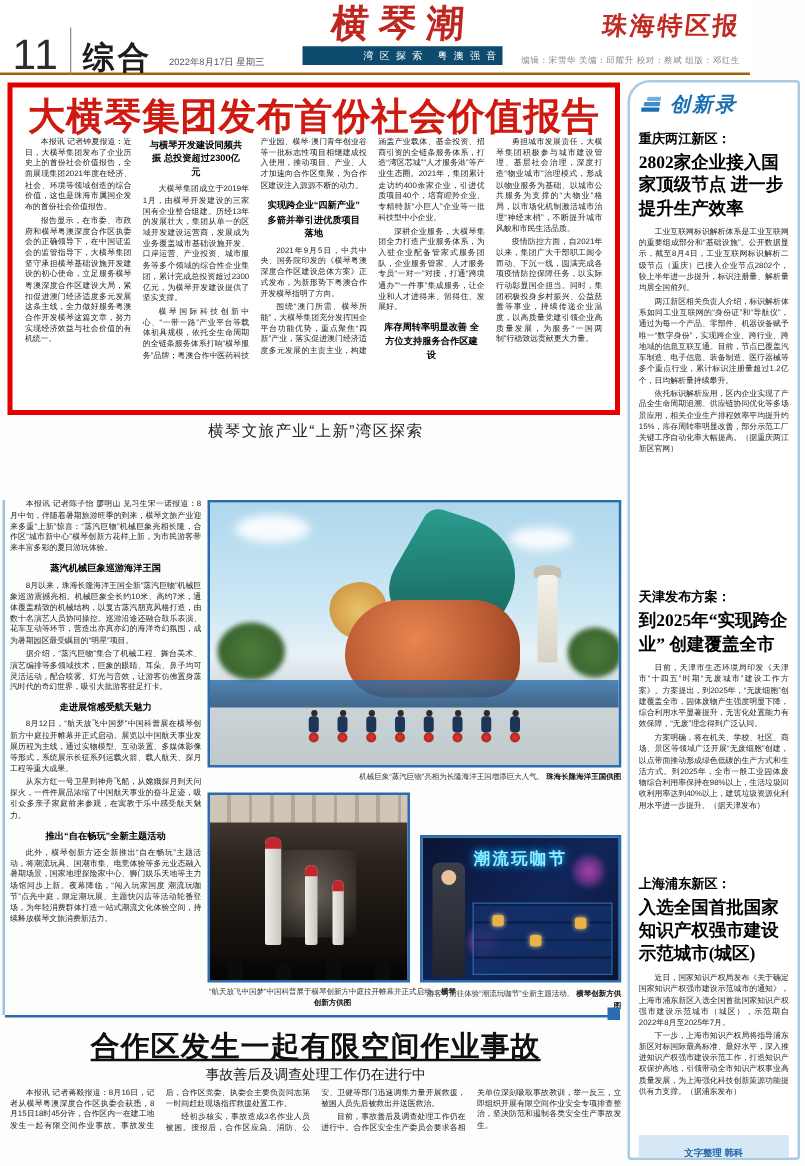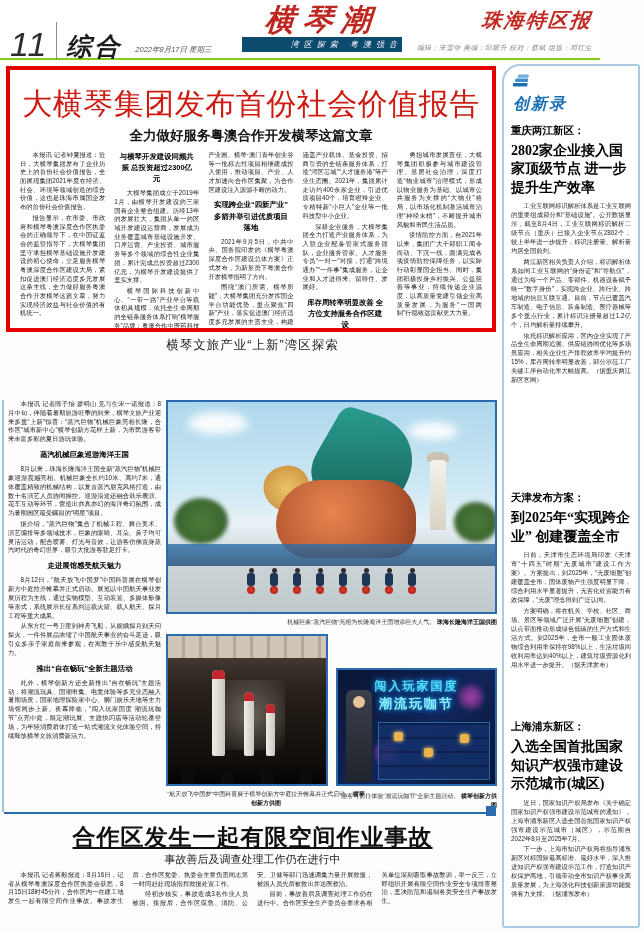--- a/index.html
+++ b/index.html
@@ -2,41 +2,41 @@
 <html><head>
 <meta charset="utf-8">
 <style>
   * { margin:0; padding:0; box-sizing:border-box; }
   html,body { width:644px; height:933px; background:#ffffff; overflow:hidden;
     font-family:"Liberation Sans", "DejaVu Sans", sans-serif; }
   #page { position:relative; width:644px; height:933px; background:#fdfdfc; }
 
   
   #header { position:absolute; left:0; top:0; width:600px; height:60px;
-    border-bottom:2px solid #84cc16; background:#fff;font-style:italic; }
+    border-bottom:2px solid #a16207; background:#fff; }
   .hleft { position:absolute; left:10px; top:9px; display:flex; align-items:flex-end; gap:9px; }
   .pagenum { font-size:34px; font-weight:400; color:#2d2d2d; line-height:0.95; letter-spacing:1px; }
   .hline { width:1px; height:38px; background:#8c8c8c; }
   .secname { font-size:25px; font-weight:700; color:#1d1d1d; letter-spacing:3px; line-height:1.1; }
   .hdate { font-size:7.5px; color:#555; padding-bottom:5px; margin-left:4px;margin-top:36px; }
   .masthead { position:absolute; left:234px; top:3px; width:176px; text-align:center; }
   .mast-title { font-family:"Liberation Serif","DejaVu Serif",serif; font-size:30px; font-weight:700;
     color:#bf2620; letter-spacing:8px; line-height:1.1; transform:skewX(-4deg); }
   .mast-bar { margin:1px auto 0; width:160px; height:15px; background:#0c4a6e; color:#fff;
     font-size:8px; letter-spacing:5px; line-height:15px; text-align:right; }
   .hright { position:absolute; right:8px; top:7px; text-align:right; }
   .paper-name { font-family:"Liberation Serif","DejaVu Serif",serif; font-size:20px; font-weight:700;
     color:#c12a22; letter-spacing:2px; transform:skewX(-6deg); }
   .credits { font-size:6.8px; color:#8a8a8a; margin-top:9px; letter-spacing:0.5px; }
 
   
   #lead { position:absolute; left:6px; top:66px; width:490px; height:266px;
     border:4px solid #e30000; background:#fff; padding:4px 10px 0; overflow:hidden; }
-  .lead-h1 { font-size:30px; font-weight:400; color:#ce1a10; text-align:center;
-    letter-spacing:0.5px; margin-top:13px; line-height:1.1; }
+  .lead-h1 { font-size:30px; font-weight:700; color:#ce1a10; text-align:center;
+    letter-spacing:0.5px; margin-top:3px; line-height:1.1; }
   .lead-h2 { font-size:13.5px; font-weight:600; color:#121212; text-align:center; margin:7px 0 6px; }
   .cols5 { column-count:5; column-gap:9px; height:188px; overflow:hidden;
     font-size:6.3px; line-height:1.38; text-align:justify; color:#1b1b1b; }
   .body-p { text-indent:2em; margin-bottom:2px; }
   .sub-head { font-size:7.4px; font-weight:700; text-align:center; color:#000;
     line-height:1.5; margin:5px 4px; }
 
   
   .kicker { position:absolute; left:8px; top:337px; width:489px; text-align:center;
     font-size:12.5px; color:#222; letter-spacing:1px; }
@@ -117,21 +117,21 @@
   .acc-h1 { position:absolute; left:8px; top:822px; width:489px; text-align:center;
     font-size:23px; font-weight:700; color:#101010; letter-spacing:1px;text-decoration:underline; }
   .acc-h2 { position:absolute; left:8px; top:852px; width:489px; text-align:center;
     font-size:11px; color:#1a1a1a; }
   .acc-body { position:absolute; left:8px; top:871px; width:489px; height:60px; overflow:hidden;
     column-count:4; column-gap:9px; font-size:6.3px; line-height:1.38; text-align:justify; color:#1b1b1b; }
 
   
   #sidebar { position:absolute; left:502px; top:64px; width:138px; height:864px;
     border:2px solid #a9cbe4; border-radius:18px 3px 3px 3px; padding:8px 7px 6px; overflow:hidden; background:#fff; }
-  .logo-row { display:flex; align-items:flex-start; gap:5px; margin:0 0 9px 2px;flex-direction:column; }
+  .logo-row { display:flex; align-items:center; gap:5px; margin:0 0 9px 2px; }
   .logo-text { font-size:16px; font-weight:700; font-style:italic; color:#1b6fb5; letter-spacing:2px; }
   .sb-art { margin-bottom:11px; }
   .sb-dateline { font-size:10.5px; font-weight:700; color:#000; margin-bottom:4px; }
   .sb-headline { font-family:"Liberation Serif","DejaVu Serif",serif; font-size:14px; font-weight:700;
     color:#000; line-height:1.32; margin-bottom:5px; }
   .sb-body { font-size:6.3px; line-height:1.42; text-align:justify; color:#1f1f1f; overflow:hidden; }
   .sb-body.a1 { height:278px; }
   .sb-body.a2 { height:158px; }
   .sb-body.a3 { height:118px; }
   .contact-box { margin-top:8px; background:#d6e7f6; padding:9px 4px; text-align:center;
@@ -155,21 +155,20 @@
       <div class="mast-bar">湾区探索 粤澳强音</div>
     </div>
     <div class="hright">
       <div class="paper-name">珠海特区报</div>
       <div class="credits">编辑：宋雪华 美编：邱耀升 校对：蔡斌 组版：邓红生</div>
     </div>
   </div>
 
   <div id="lead">
     <div class="lead-h1">大横琴集团发布首份社会价值报告</div>
-    <div class="lead-h2">全力做好服务粤澳合作开发横琴这篇文章</div>
     <div class="cols5">
         <p class="body-p">本报讯 记者钟夏报道：近日，大横琴集团发布了企业历史上的首份社会价值报告，全面展现集团2021年度在经济、社会、环境等领域创造的综合价值，这也是珠海市属国企发布的首份社会价值报告。</p>
         <p class="body-p">报告显示，在市委、市政府和横琴粤澳深度合作区执委会的正确领导下，在中国证监会的监管指导下，大横琴集团坚守承担横琴基础设施开发建设的初心使命，立足服务横琴粤澳深度合作区建设大局，紧扣促进澳门经济适度多元发展这条主线，全力做好服务粤澳合作开发横琴这篇文章，努力实现经济效益与社会价值的有机统一。</p>
         <h4 class="sub-head">与横琴开发建设同频共振 总投资超过2300亿元</h4>
         <p class="body-p">大横琴集团成立于2019年1月，由横琴开发建设的三家国有企业整合组建。历经13年的发展壮大，集团从单一的区域开发建设运营商，发展成为业务覆盖城市基础设施开发、口岸运营、产业投资、城市服务等多个领域的综合性企业集团，累计完成总投资超过2300亿元，为横琴开发建设提供了坚实支撑。</p>
         <p class="body-p">横琴国际科技创新中心、“一带一路”产业平台等载体初具规模，依托全生命周期的全链条服务体系打响“横琴服务”品牌；粤澳合作中医药科技产业园、横琴·澳门青年创业谷等一批标志性项目相继建成投入使用，推动项目、产业、人才加速向合作区集聚，为合作区建设注入源源不断的动力。</p>
         <h4 class="sub-head">实现跨企业“四新产业” 多箭并举引进优质项目落地</h4>
         <p class="body-p">2021年9月5日，中共中央、国务院印发的《横琴粤澳深度合作区建设总体方案》正式发布，为新形势下粤澳合作开发横琴指明了方向。</p>
         <p class="body-p">围绕“澳门所需、横琴所能”，大横琴集团充分发挥国企平台功能优势，重点聚焦“四新”产业，落实促进澳门经济适度多元发展的主责主业，构建涵盖产业载体、基金投资、招商引资的全链条服务体系，打造“湾区芯城”“人才服务港”等产业生态圈。2021年，集团累计走访约400余家企业，引进优质项目40个，培育瞪羚企业、专精特新“小巨人”企业等一批科技型中小企业。</p>
         <p class="body-p">深耕企业服务，大横琴集团全力打造产业服务体系，为入驻企业配备管家式服务团队，企业服务管家、人才服务专员“一对一”对接，打通“跨境通办”“一件事”集成服务，让企业和人才进得来、留得住、发展好。</p>
@@ -247,21 +246,20 @@
       <div class="sil" style="height:14px"></div>
       <div class="sil" style="height:20px"></div>
       <div class="sil" style="height:15px"></div>
     </div>
   </div>
 
   <div class="photo ph-toyfest">
     <div class="magenta" style="left:120px;top:14px;"></div>
     <div class="magenta" style="left:36px;top:70px;"></div>
     <div class="neon">
-      <span class="l1">闯入玩家国度</span>
       <span class="l2">潮流玩咖节</span>
     </div>
     <div class="shelf"></div>
     <div class="shelf-dot" style="left:56px;top:62px;"></div>
     <div class="shelf-dot" style="left:86px;top:78px;"></div>
     <div class="shelf-dot" style="left:122px;top:64px;"></div>
     <div class="standee"></div>
   </div>
 
   <div class="caption cap-rockets">

